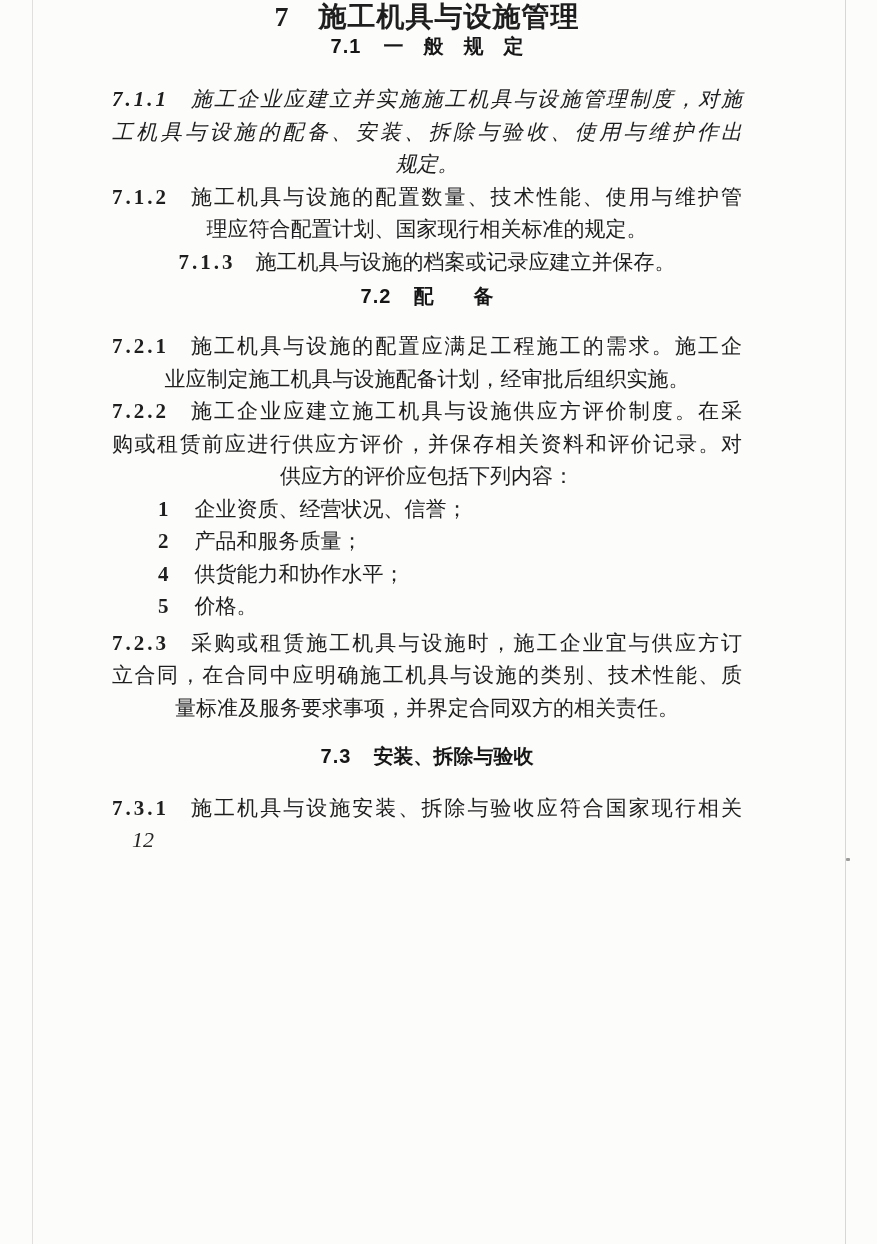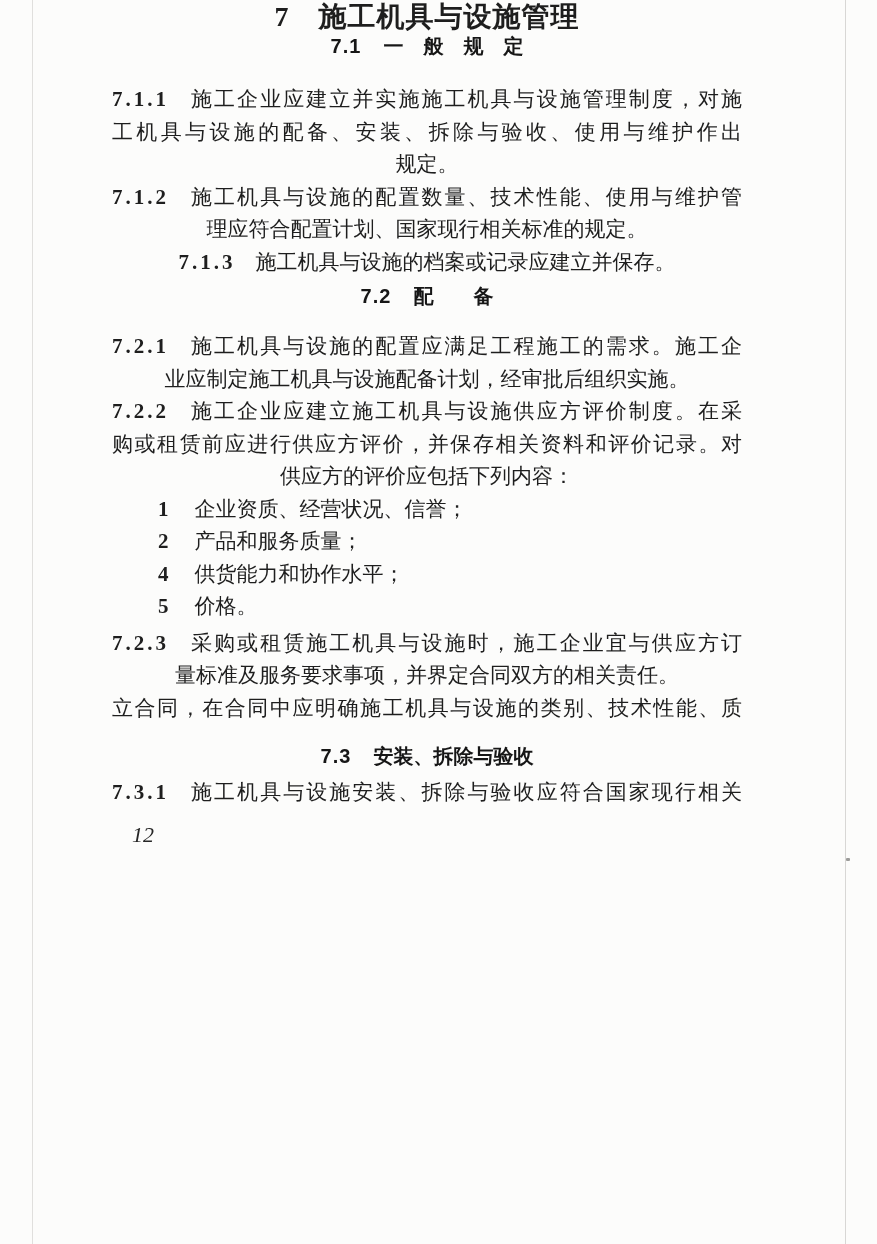--- a/index.html
+++ b/index.html
@@ -58,24 +58,24 @@
     color: #161616;
   }
   .section-heading .snum { margin-right: 22px; letter-spacing: 1px; }
   #heading-7-1 { }
   #heading-7-2 { margin-top: 6px; }
   #heading-7-3 { margin-top: 20px; }
   .clause {
     font-size: 21px;
     line-height: 32.5px;
   }
-  #clause-7-1-1 { margin-top: 25px; }
+  #clause-7-1-1 { margin-top: 25px; font-style: italic; }
   #clause-7-2-1 { margin-top: 22px; }
   #clause-7-2-3 { margin-top: 4px; }
-  #clause-7-3-1 { margin-top: 8px; }
+  #clause-7-3-1 { margin-top: 24px; }
   .line {
     text-align: justify;
     text-align-last: justify;
   }
   .line.short {
     text-align: center;
     text-align-last: auto;
   }
   .cnum {
     font-weight: bold;
@@ -86,21 +86,21 @@
   .numbered-list {
     font-size: 21px;
     line-height: 32.5px;
   }
   .list-item { padding-left: 46px; }
   .lnum {
     font-weight: bold;
     margin-right: 26px;
   }
   .page-num {
-    margin-top: 12px;
+    margin-top: 1px;
     margin-left: 20px;
     font-size: 22px;
     line-height: 28px;
     font-style: italic;
     color: #262626;
   }
 </style>
 </head>
 <body>
 
@@ -146,22 +146,22 @@
 
     <div class="numbered-list">
       <div class="list-item"><span class="lnum">1</span><span>企业资质、经营状况、信誉；</span></div>
       <div class="list-item"><span class="lnum">2</span><span>产品和服务质量；</span></div>
       <div class="list-item"><span class="lnum">4</span><span>供货能力和协作水平；</span></div>
       <div class="list-item"><span class="lnum">5</span><span>价格。</span></div>
     </div>
 
     <div class="clause" id="clause-7-2-3">
       <div class="line"><span class="cnum">7.2.3</span><span>采购或租赁施工机具与设施时，施工企业宜与供应方订</span></div>
+      <div class="line">立合同，在合同中应明确施工机具与设施的类别、技术性能、质</div>
       <div class="line short">量标准及服务要求事项，并界定合同双方的相关责任。</div>
-      <div class="line">立合同，在合同中应明确施工机具与设施的类别、技术性能、质</div>
     </div>
 
     <h2 class="section-heading" id="heading-7-3"><span class="snum">7.3</span><span>安装、拆除与验收</span></h2>
 
     <div class="clause" id="clause-7-3-1">
       <div class="line"><span class="cnum">7.3.1</span><span>施工机具与设施安装、拆除与验收应符合国家现行相关</span></div>
     </div>
 
     <div class="page-num">12</div>
 

